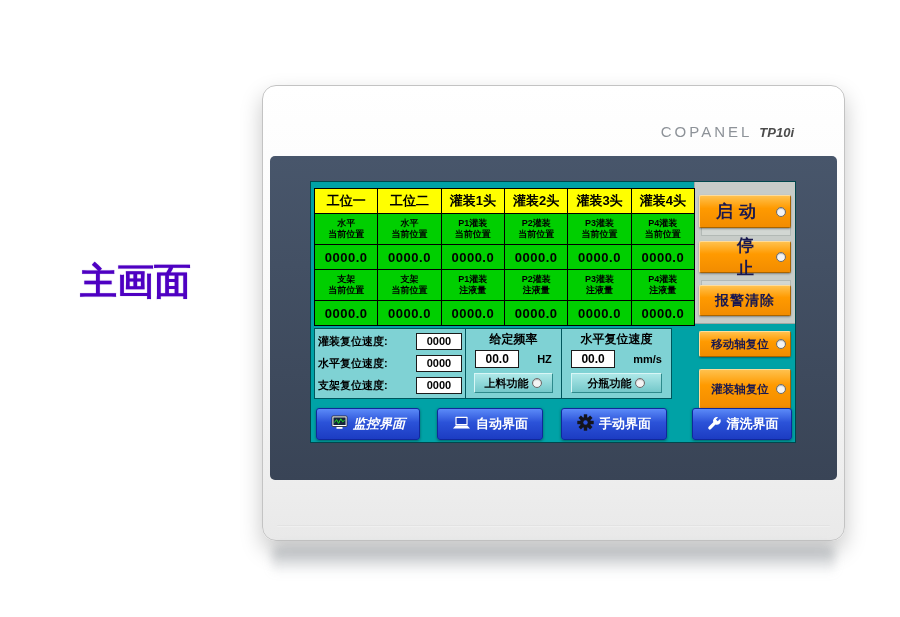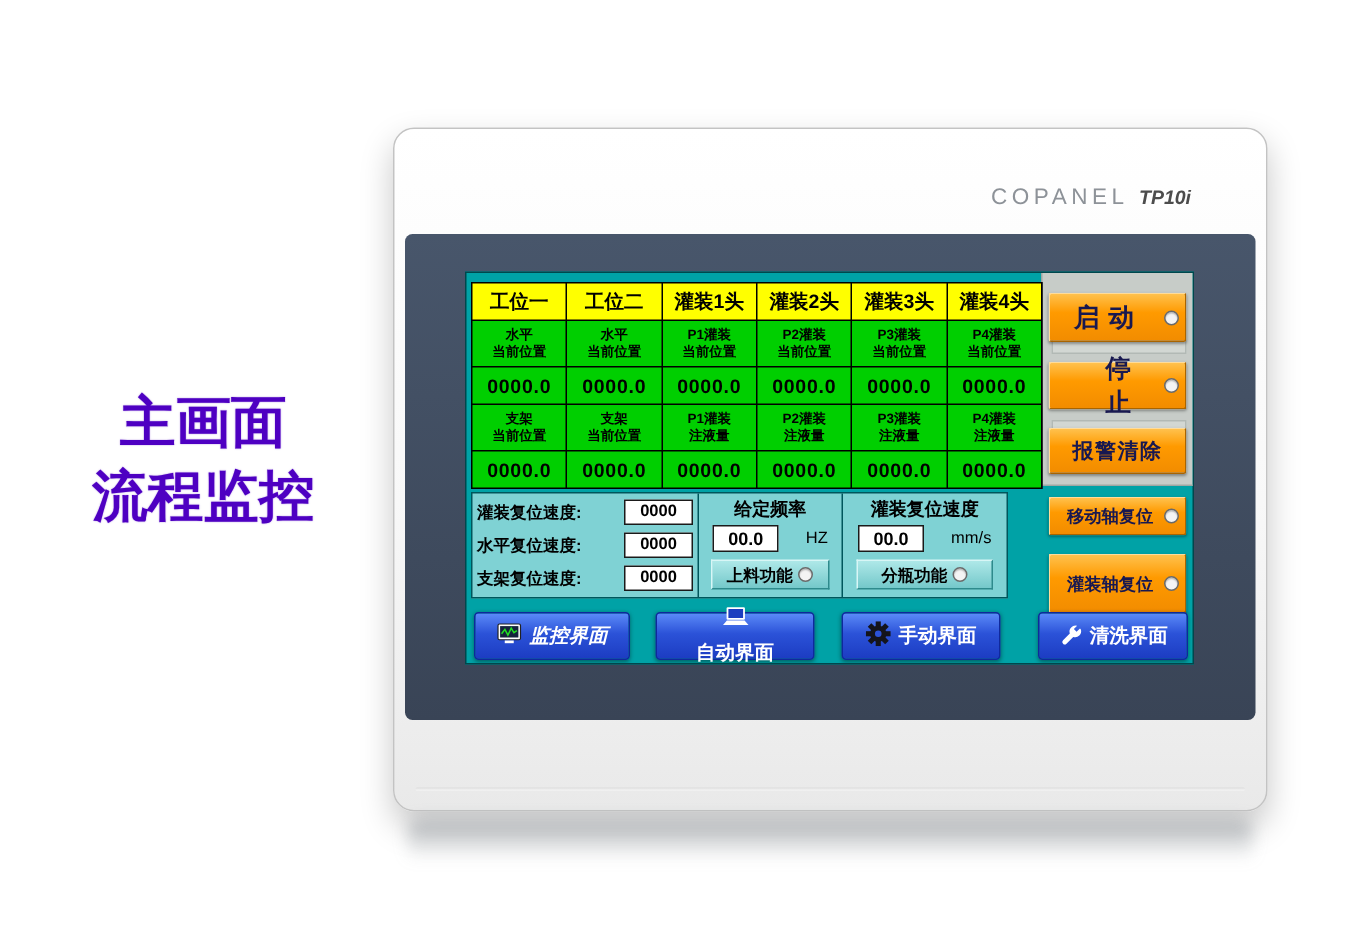--- a/index.html
+++ b/index.html
@@ -50,21 +50,21 @@
     background:#7fd2d4;border:1px solid #00565c;display:grid;grid-template-columns:150px 96px 1fr;}
   .speed-col{display:grid;grid-template-rows:repeat(3,1fr);padding:2px 3px;}
   .srow{display:flex;align-items:center;justify-content:space-between;}
   .slabel{font-size:11px;font-weight:bold;color:#000;}
   .sbox{display:inline-block;width:46px;height:17px;background:#fff;border:1px solid #1a1a1a;
     font-size:11px;font-weight:bold;text-align:center;line-height:15px;color:#000;}
   .fcol{border-left:1px solid #00565c;display:flex;flex-direction:column;align-items:center;padding-top:2px;}
   .flabel{font-size:12px;font-weight:bold;height:17px;display:flex;align-items:center;color:#000;}
   .fvrow{display:flex;align-items:center;gap:18px;height:22px;}
   .fbox{width:44px;height:18px;line-height:16px;font-size:12px;}
-  .funit{font-size:11px;font-weight:normal;color:#000;}
+  .funit{font-size:11px;font-weight:bold;color:#000;}
   .func-btn{margin-top:3px;width:84%;height:20px;cursor:pointer;
     background:linear-gradient(180deg,#aee8e8,#74c8ca);
     border:1px solid #2e8a8c;border-top-color:#d8f6f6;border-left-color:#d8f6f6;
     display:flex;align-items:center;justify-content:center;gap:4px;font-size:11px;font-weight:bold;color:#000;}
   .ind{width:10px;height:10px;border-radius:50%;background:#f4f4f4;border:1px solid #6a6a6a;
     box-shadow:inset 0 1px 1px rgba(0,0,0,.25);flex:none;}
 
   
   .obtn{position:absolute;left:388px;width:92px;cursor:pointer;
     background:linear-gradient(180deg,#ffc14d 0%,#ff9a00 40%,#f28c00 100%);
@@ -77,38 +77,37 @@
   #btn-move{top:149px;height:26px;font-size:11.5px;padding-right:10px;}
   #btn-fill{top:187px;height:40px;font-size:11.5px;padding-right:10px;}
   .obtn .ind{position:absolute;right:4px;top:50%;transform:translateY(-50%);}
 
   
   .nbtn{position:absolute;top:226px;height:32px;cursor:pointer;
     background:linear-gradient(180deg,#5b8af8 0%,#2b52d8 45%,#1c3cc2 100%);
     border:1px solid #10289c;border-radius:3px;color:#fff;font-size:13px;font-weight:bold;
     display:flex;align-items:center;justify-content:center;gap:5px;box-shadow:0 1px 3px rgba(0,0,0,.4);}
   #nav-monitor{left:5px;width:104px;font-style:italic;}
-  #nav-auto{left:126px;width:106px;flex-direction:column;}
+  #nav-auto{left:126px;width:106px;}
   #nav-manual{left:250px;width:106px;}
   #nav-clean{left:381px;width:100px;}
   .nbtn svg{flex:none;}
 
   
   .reflection{position:absolute;left:272px;top:547px;width:563px;height:34px;
     background:linear-gradient(180deg,rgba(120,128,136,.45),rgba(255,255,255,0) 80%);
     filter:blur(5px);border-radius:6px;}
 </style>
 </head>
 <body>
 
 <div id="stage">
 
   <div class="caption">
     <div>主画面</div>
-    <div>流程监控</div>
   </div>
 
   <div class="device">
 
 
     <div class="model">
       <span class="model-series">COPANEL</span>
       <span class="model-no">TP10i</span>
     </div>
 
@@ -191,21 +190,21 @@
               <span class="sbox fbox">00.0</span>
               <span class="funit">HZ</span>
             </div>
             <div class="func-btn">
               <span>上料功能</span>
               <span class="ind"></span>
             </div>
           </div>
 
           <div class="fcol">
-            <div class="flabel">灌装复位速度</div>
+            <div class="flabel">水平复位速度</div>
             <div class="fvrow">
               <span class="sbox fbox">00.0</span>
               <span class="funit">mm/s</span>
             </div>
             <div class="func-btn">
               <span>分瓶功能</span>
               <span class="ind"></span>
             </div>
           </div>
         </div>

